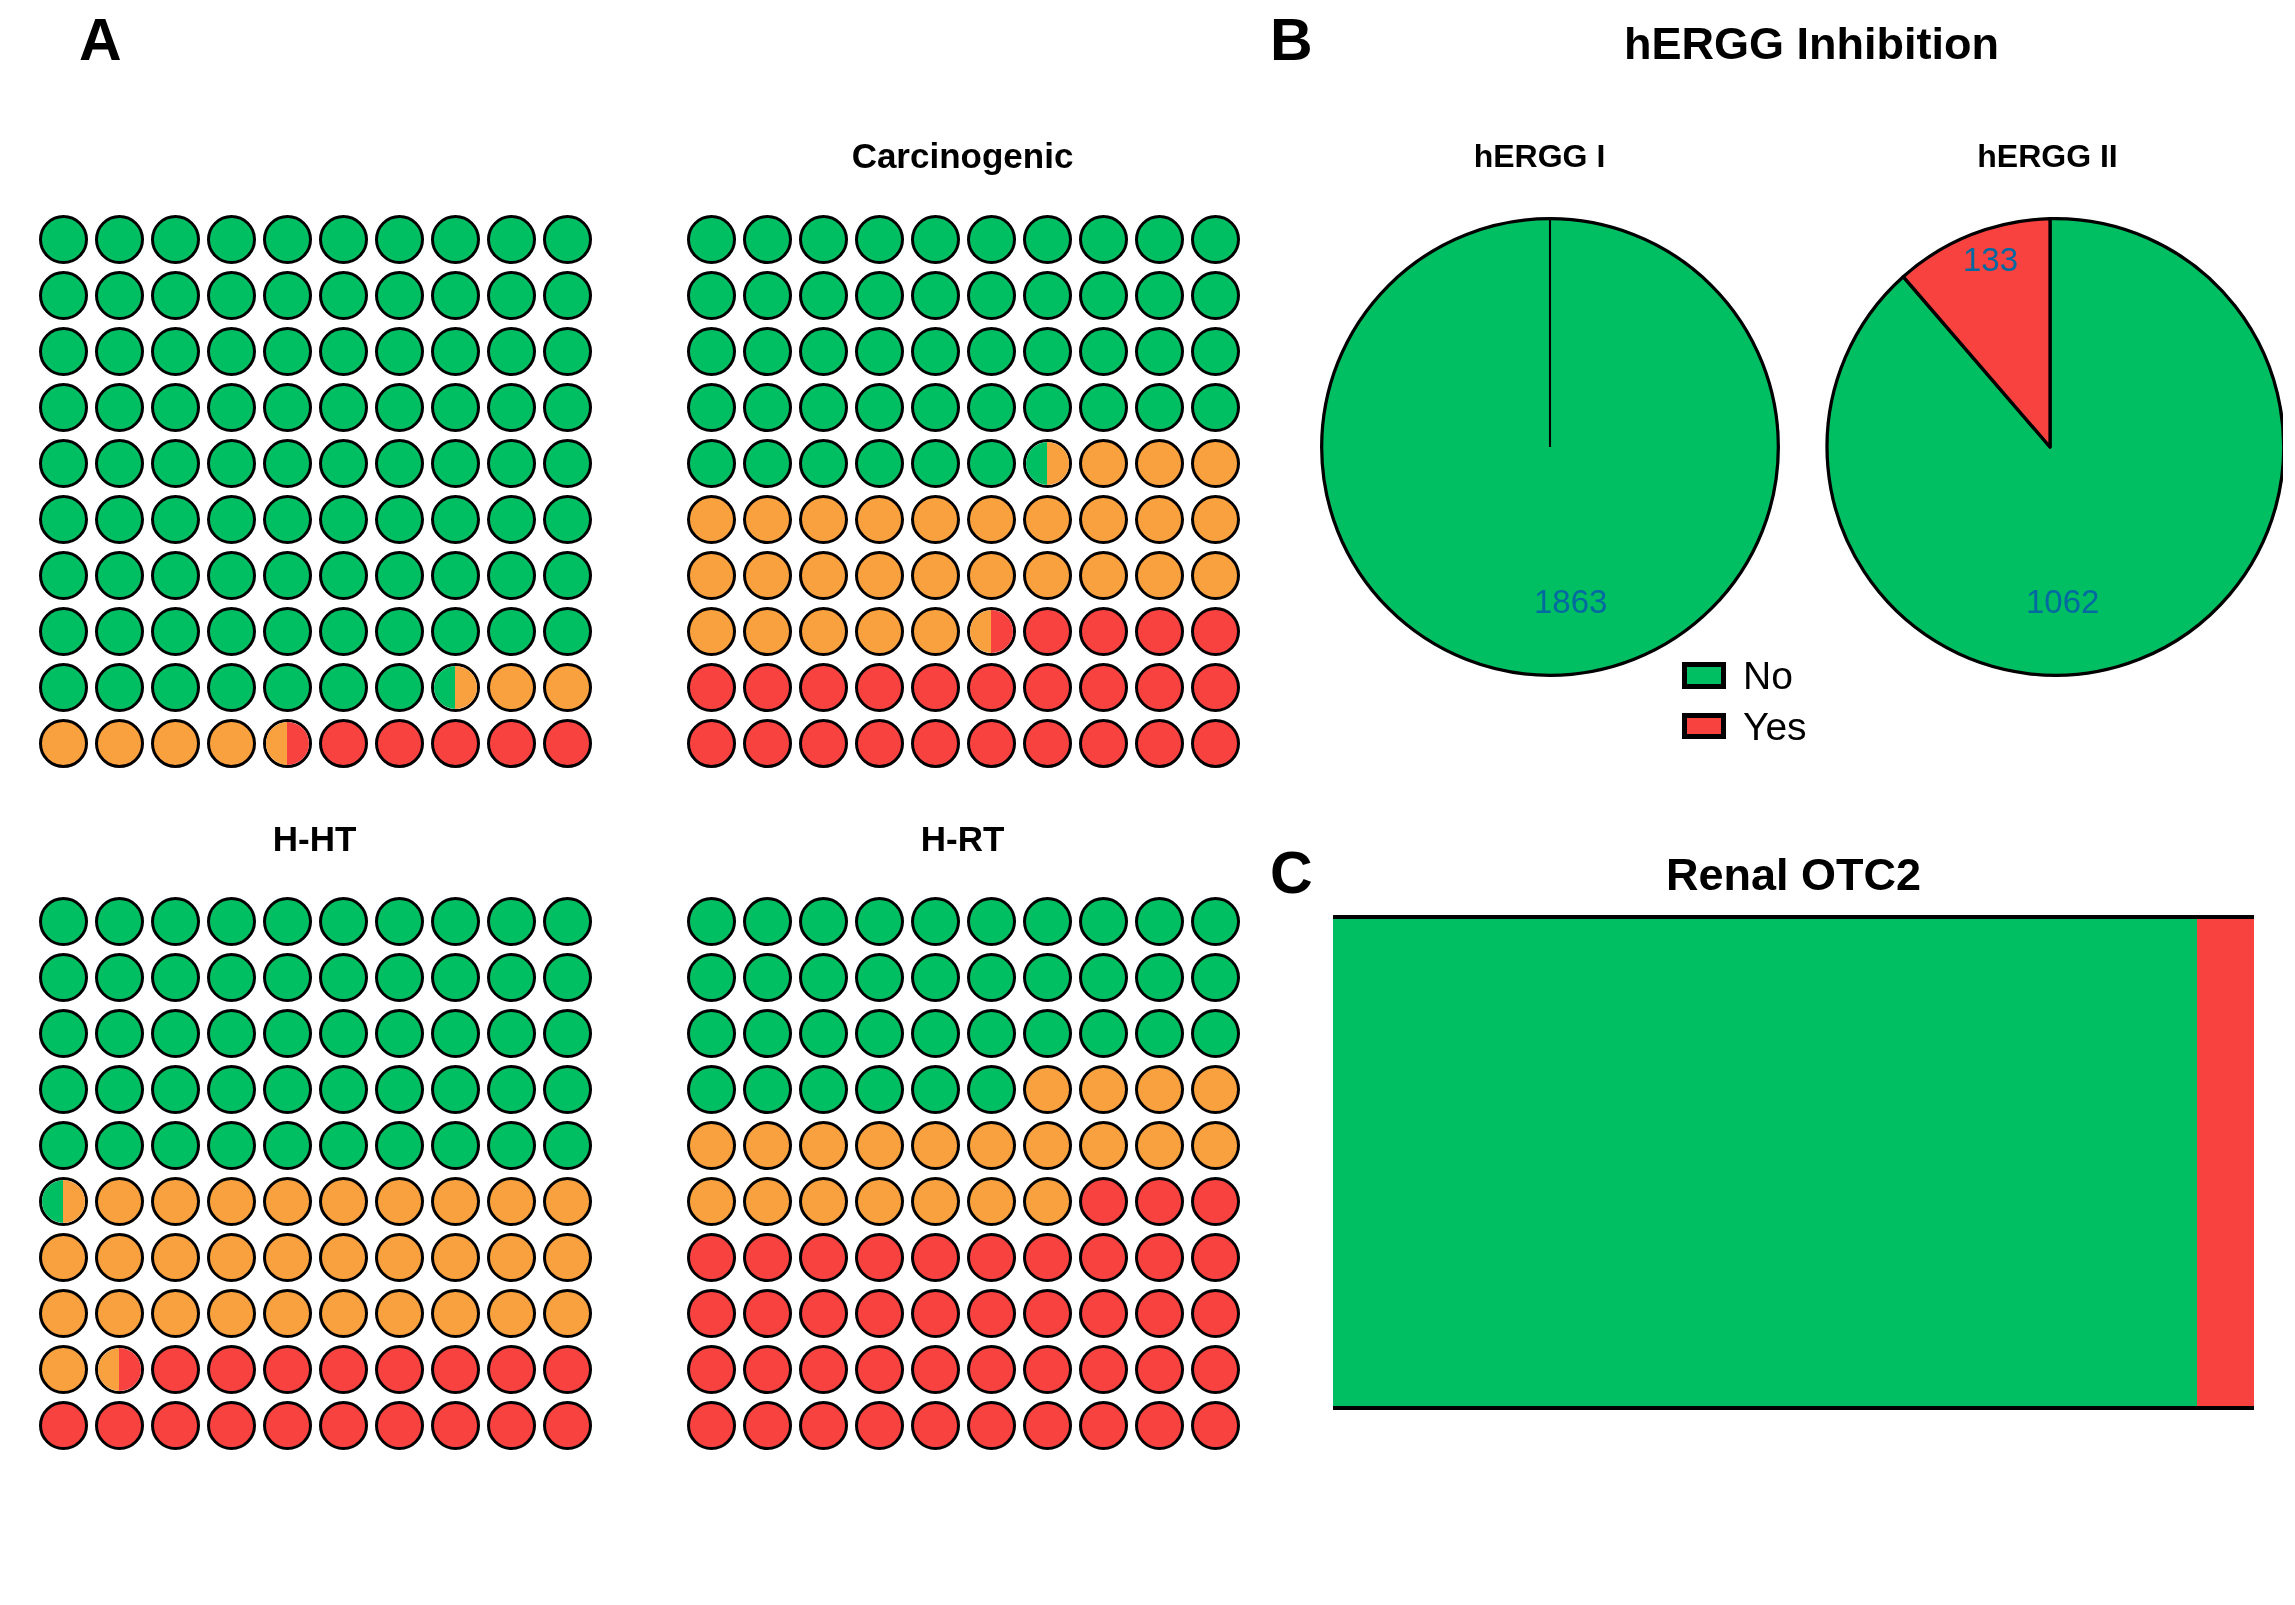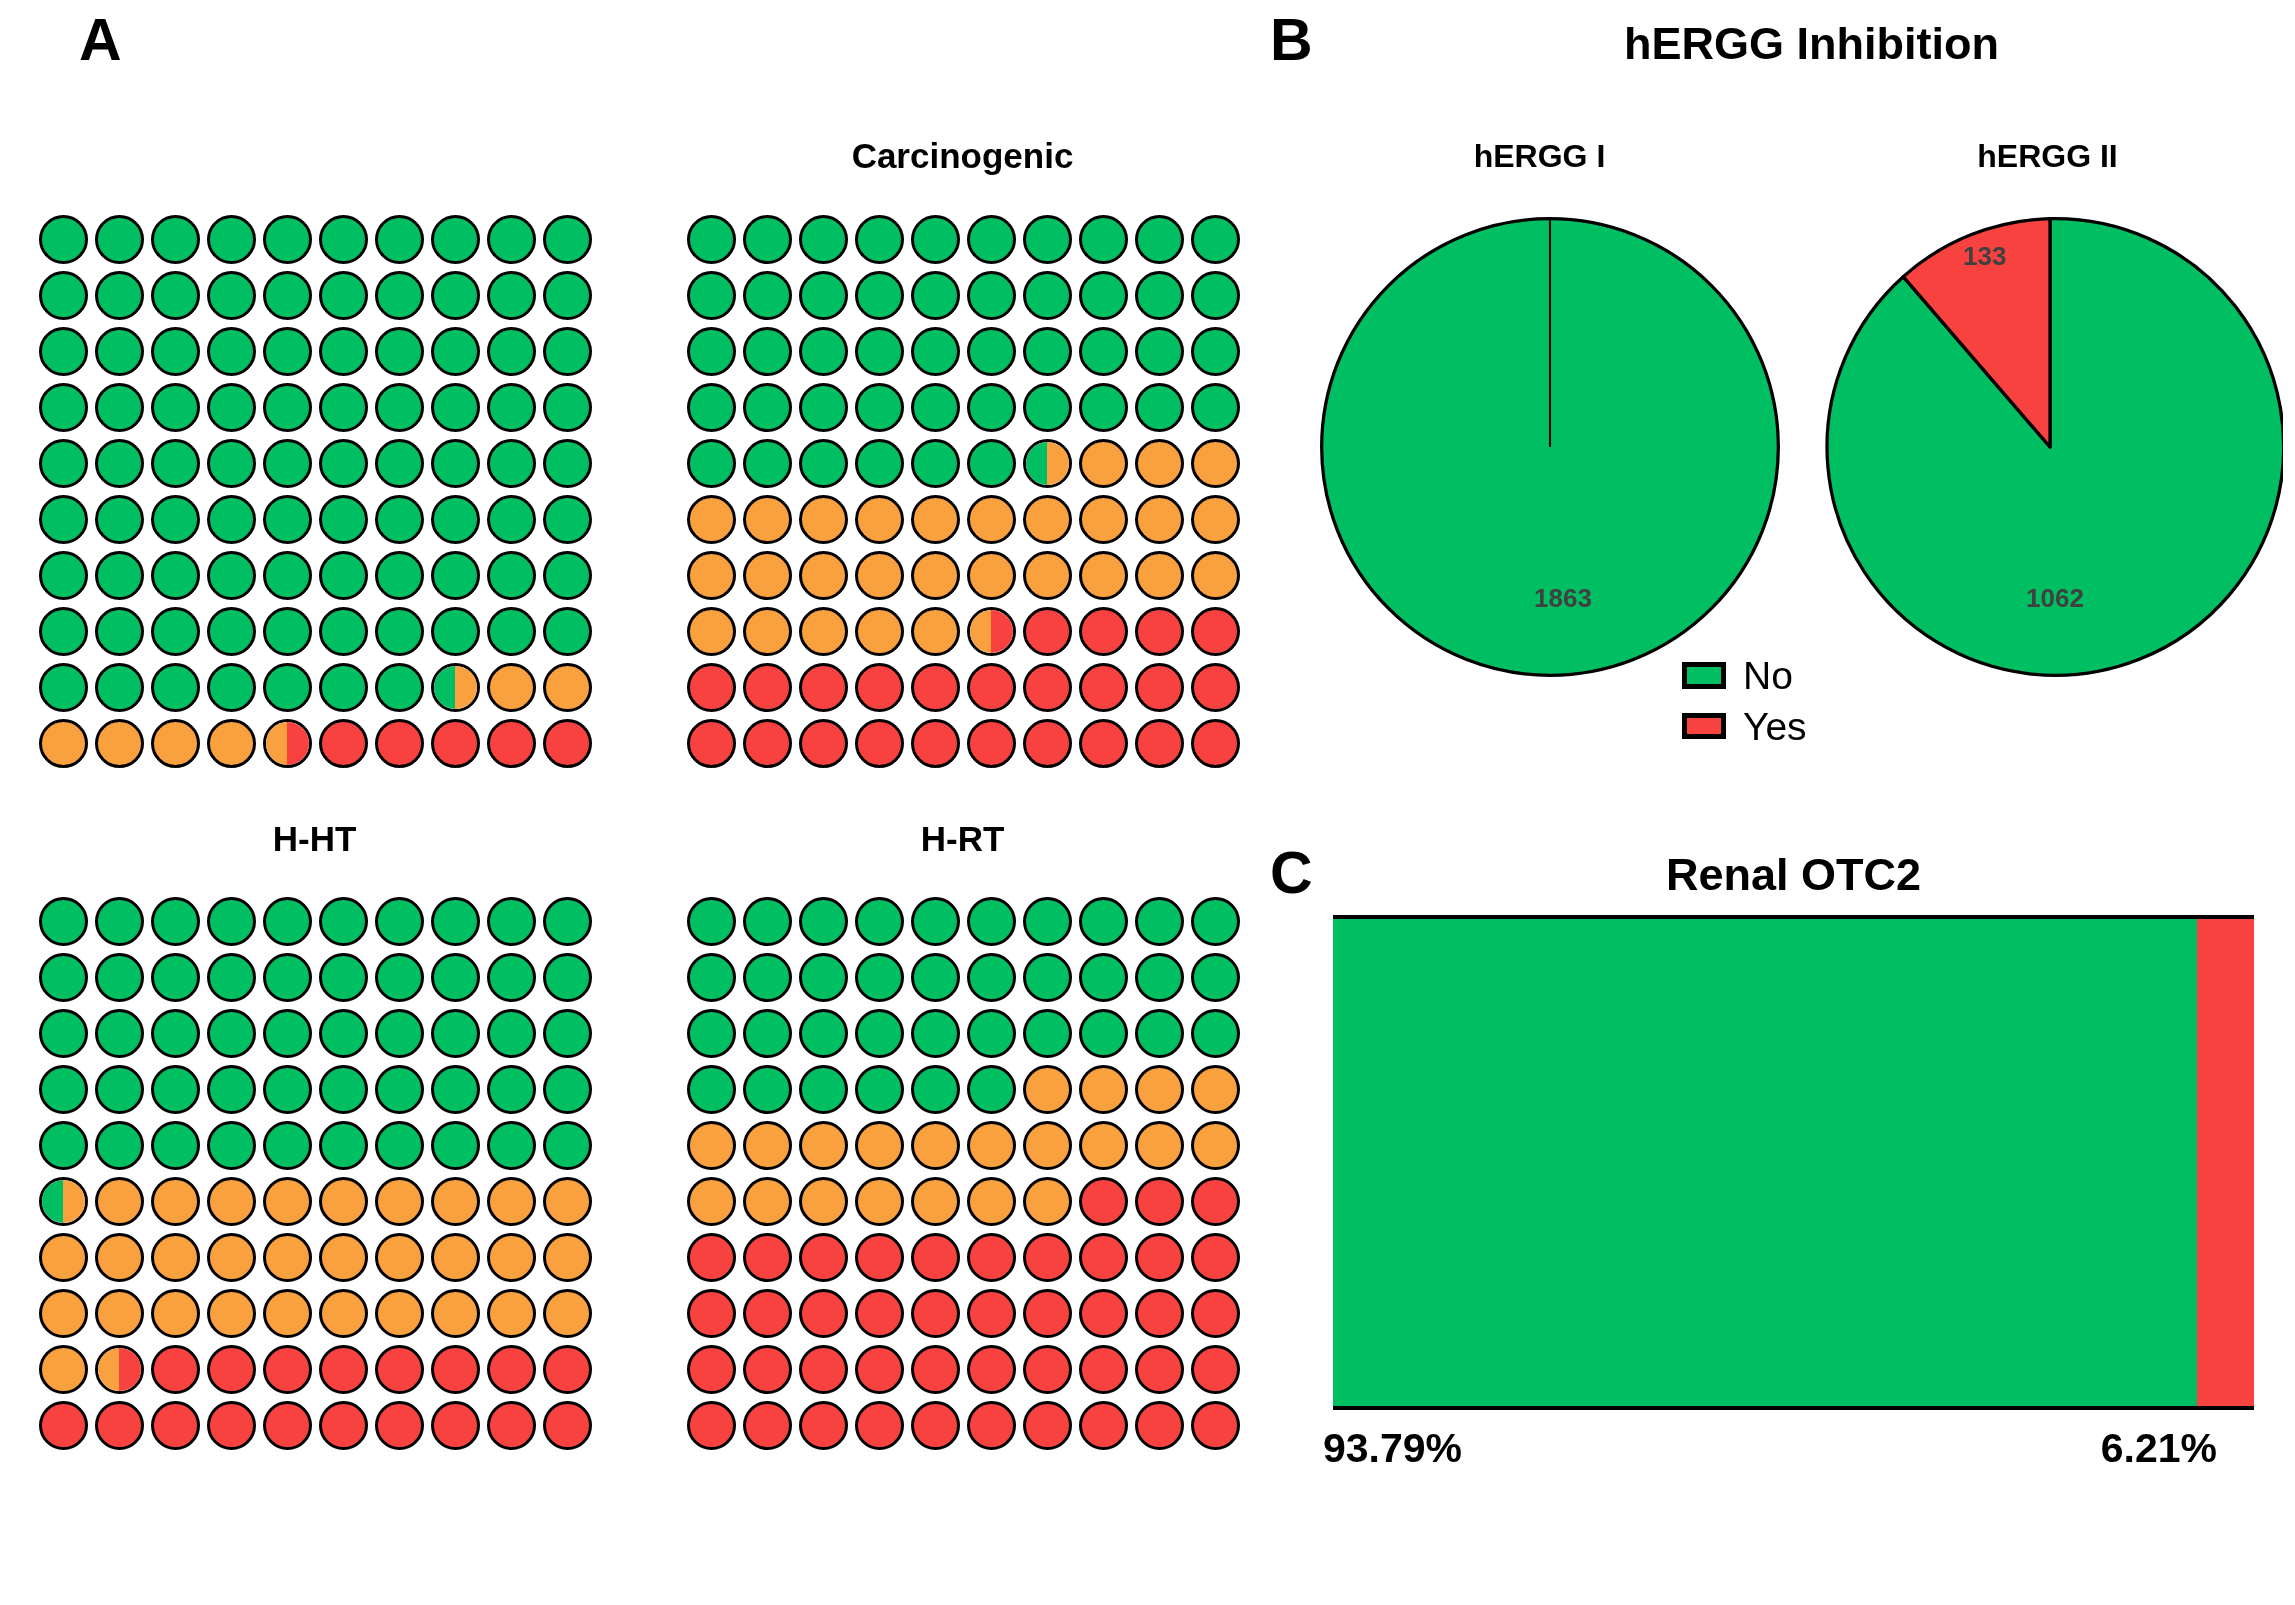--- a/index.html
+++ b/index.html
@@ -92,21 +92,21 @@
     font-size: 36px; font-weight: 700; color:#000; line-height:1; white-space:nowrap;
   }
 
   
   .pie-wrap { position: absolute; }
   #pie1-wrap { left: 1317px; top: 214px; width: 466px; height: 466px; }
   #pie2-wrap { left: 1817px; top: 214px; width: 466px; height: 466px; }
   .pie-svg { display:block; width:100%; height:100%; }
   .pie-value {
     position: absolute;
-    font-size: 26px; font-weight: 700; color: #404040;
+    font-size: 33px; font-weight: 400; color: #0369a1;
     line-height: 1; white-space: nowrap;
   }
   #pie1-val-no  { left: 1534px; top: 585px; }
   #pie2-val-no  { left: 2026px; top: 585px; }
   #pie2-val-yes { left: 1963px; top: 243px; }
 
   
   #legend-B { position: absolute; left: 1682px; top: 656px; }
   .legB-item { display: flex; align-items: center; gap: 17px; margin-bottom: 11.6px; }
   .legB-swatch { width: 44px; height: 26.5px; border: 5.8px solid #000; }
@@ -1405,19 +1405,15 @@
   </div>
 
   <div class="panel-letter" id="letter-C">C</div>
   <div class="panel-title" id="title-C">Renal OTC2</div>
 
   <div id="bar-c">
     <div class="bar-seg" id="bar-seg-green" style="background: rgb(0, 191, 99); width: 93.79%;"></div>
     <div class="bar-seg" id="bar-seg-red" style="background: rgb(248, 66, 63); width: 6.21%;"></div>
   </div>
 
-  <div id="bar-labels">
-    <span class="bar-label" id="bar-label-left">93.79%</span>
-    <span class="bar-label" id="bar-label-right">6.21%</span>
-  </div>
 
 </div>
 
 
 </body></html>

